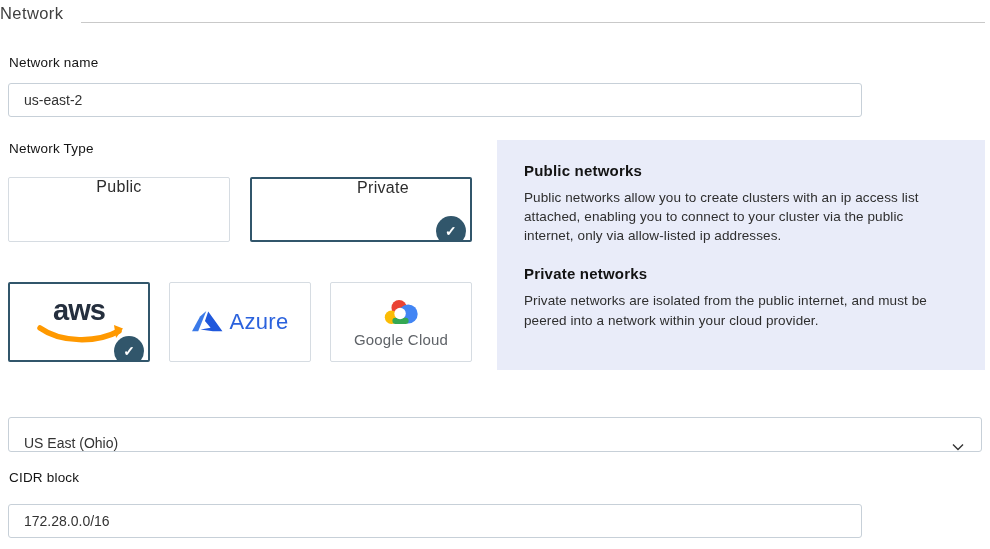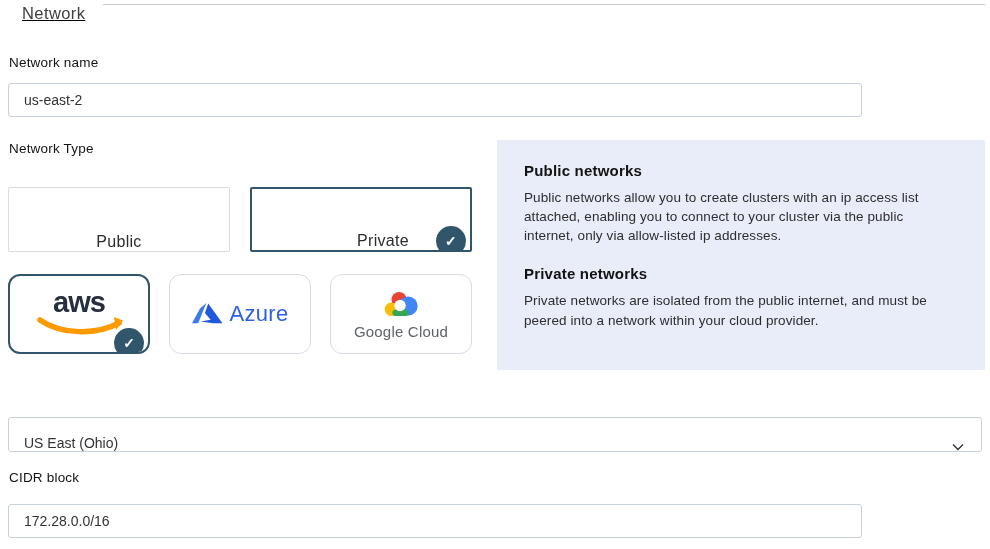--- a/index.html
+++ b/index.html
@@ -1,62 +1,62 @@
 <!DOCTYPE html>
 <html><head>
 <meta charset="utf-8">
 <style>
   * { margin:0; padding:0; box-sizing:border-box; }
   html,body { width:990px; height:549px; background:#fff;
     font-family:"Liberation Sans", sans-serif; position:relative; overflow:hidden; }
 
   
-  .section-header { position:absolute; left:22px; top:4px; right:5px;
-    display:flex; align-items:flex-start; gap:18px;text-decoration:underline; }
+  .section-header { position:absolute; left:0; top:4px; right:5px;
+    display:flex; align-items:flex-end; gap:18px; }
   .section-title { font-size:16.5px; color:#3f3f3f; letter-spacing:.4px; font-weight:400; }
   .section-divider { flex:1; height:1px; background:#c9c9c9; }
 
   
   .field-label { position:absolute; left:9px; font-size:13.5px; color:#141414; letter-spacing:.2px; }
   #lbl-name     { top:55px; }
   #lbl-type     { top:141px; }
   #lbl-provider { top:259px;margin-top:34px; }
   #lbl-region   { top:384px;margin-top:37px; }
   #lbl-cidr     { top:470px; }
 
   
   .text-input { position:absolute; left:8px; width:854px; height:34px;
     border:1px solid #c7d0d8; border-radius:3px; padding:0 15px;
     font-family:"Liberation Sans", sans-serif; font-size:14px; color:#333;
     background:#fff; outline:none; }
   #input-name { top:83px; }
   #input-cidr { top:504px; }
 
   
-  .type-card { position:absolute; top:187px; width:222px; height:65px;
+  .type-card { position:absolute; top:177px; width:222px; height:65px;
     border:1px solid #d6dce2; border-radius:2px; background:#fff;
-    display:flex; align-items:flex-end; justify-content:center;
+    display:flex; align-items:flex-start; justify-content:center;
     font-size:16px; color:#2d2d2d; letter-spacing:.3px; overflow:hidden; cursor:pointer; }
   #card-public  { left:8px; }
   #card-private { left:250px; border:2px solid #31566b;padding-left:44px; }
 
   .check-badge { position:absolute; right:4px; bottom:-6px; width:30px; height:30px;
     border-radius:50%; background:#31566b; color:#fff;
     display:flex; align-items:center; justify-content:center;
     font-size:14px; font-weight:700; }
 
   
   .info-panel { position:absolute; left:497px; top:140px; width:488px; height:230px;
     background:#e9ecf9; padding:22px 30px 12px 27px; }
   .info-title { font-size:15px; font-weight:700; color:#131313; letter-spacing:.2px; margin:0 0 9px; }
   .info-body  { font-size:13.5px; color:#2e2e2e; line-height:1.42; margin:0 0 20px; letter-spacing:.1px; }
 
   
-  .provider-card { position:absolute; top:274px; width:142px; height:80px;
-    border:1px solid #d6dce2; border-radius:12px; background:#fff;
+  .provider-card { position:absolute; top:282px; width:142px; height:80px;
+    border:1px solid #d6dce2; border-radius:2px; background:#fff;
     display:flex; align-items:center; justify-content:center; overflow:hidden; cursor:pointer; }
   #card-aws    { left:8px; border:2px solid #31566b; }
   #card-azure  { left:169px; }
   #card-google { left:330px; }
 
   .aws-logo  { display:flex; flex-direction:column; align-items:center; margin-top:-4px; }
   .aws-word  { font-size:29px; font-weight:700; color:#252f3e; letter-spacing:-1px; line-height:1; }
   .azure-logo { display:flex; align-items:center; gap:7px; }
   .azure-word { font-size:22px; color:#2b62dd; letter-spacing:.3px; }
   .google-logo { display:flex; flex-direction:column; align-items:center; gap:3px; }

